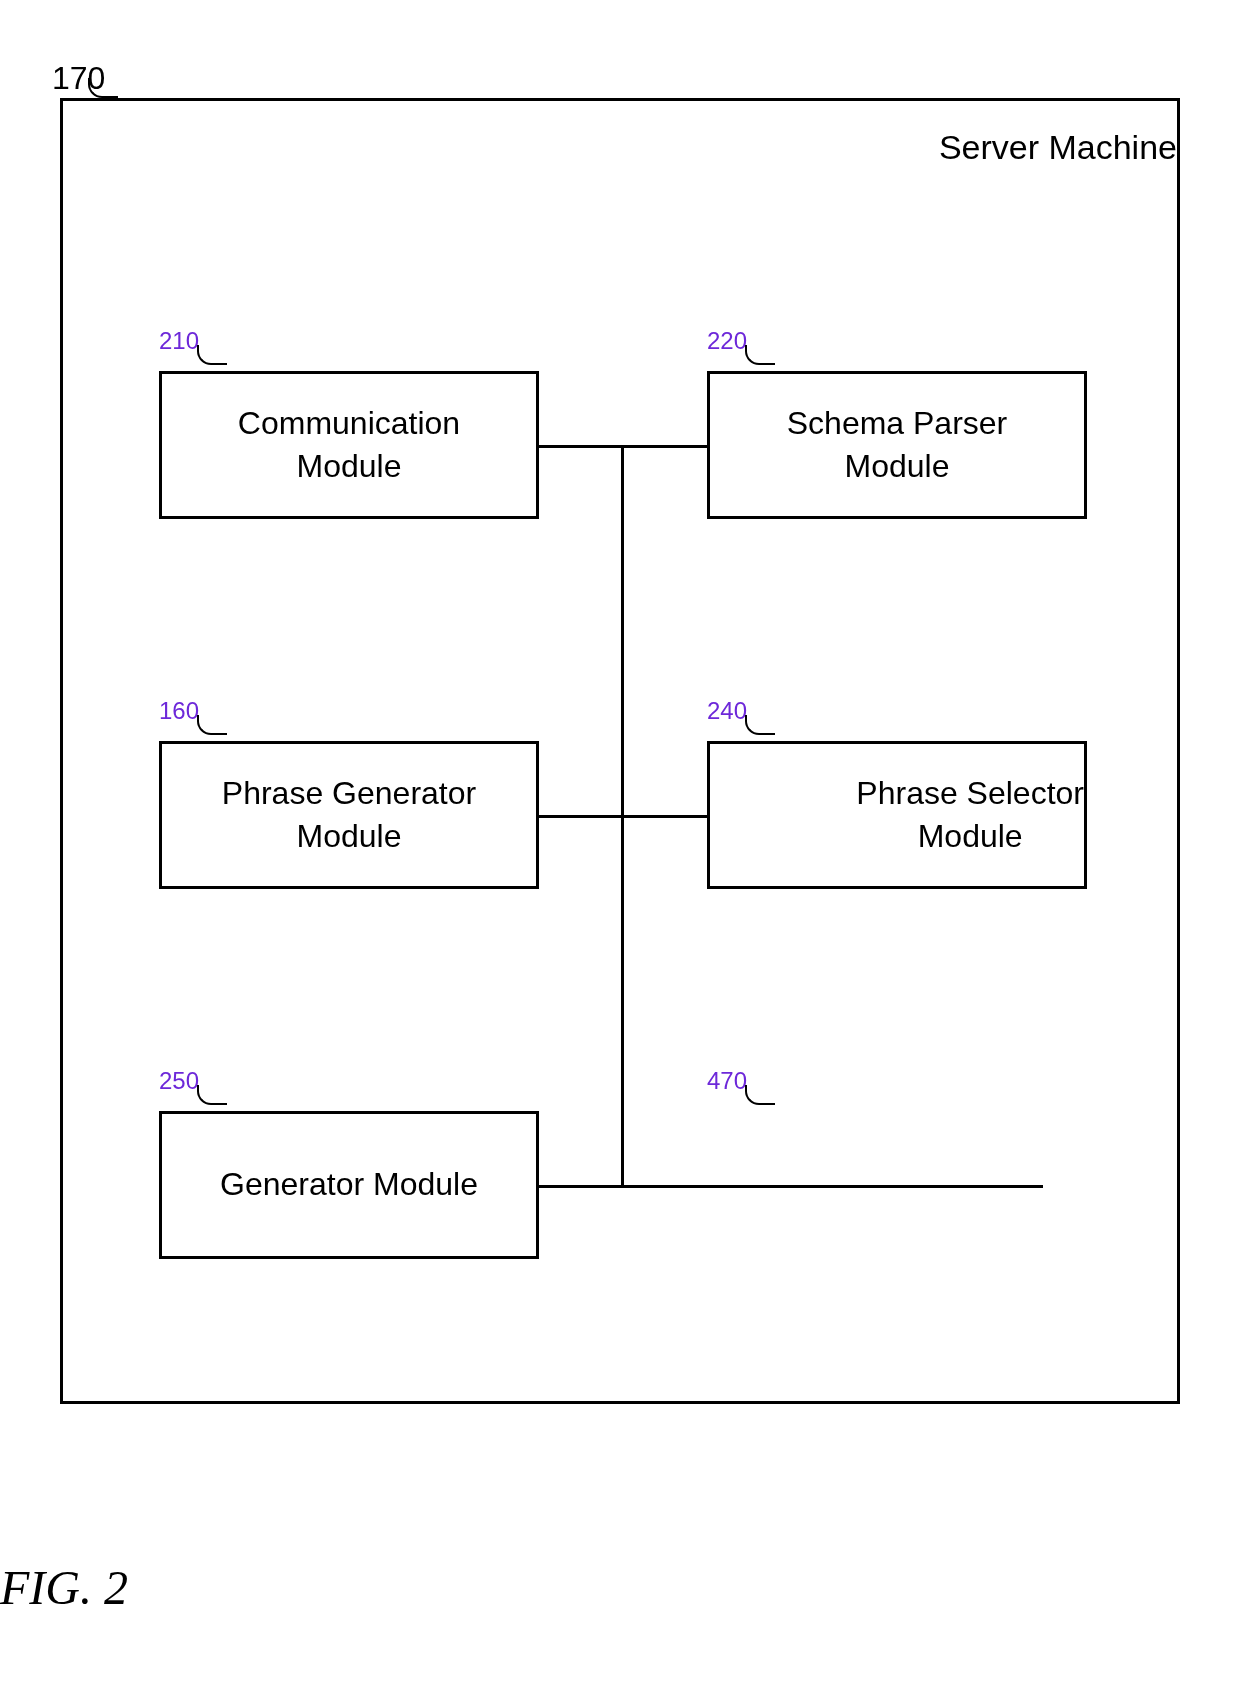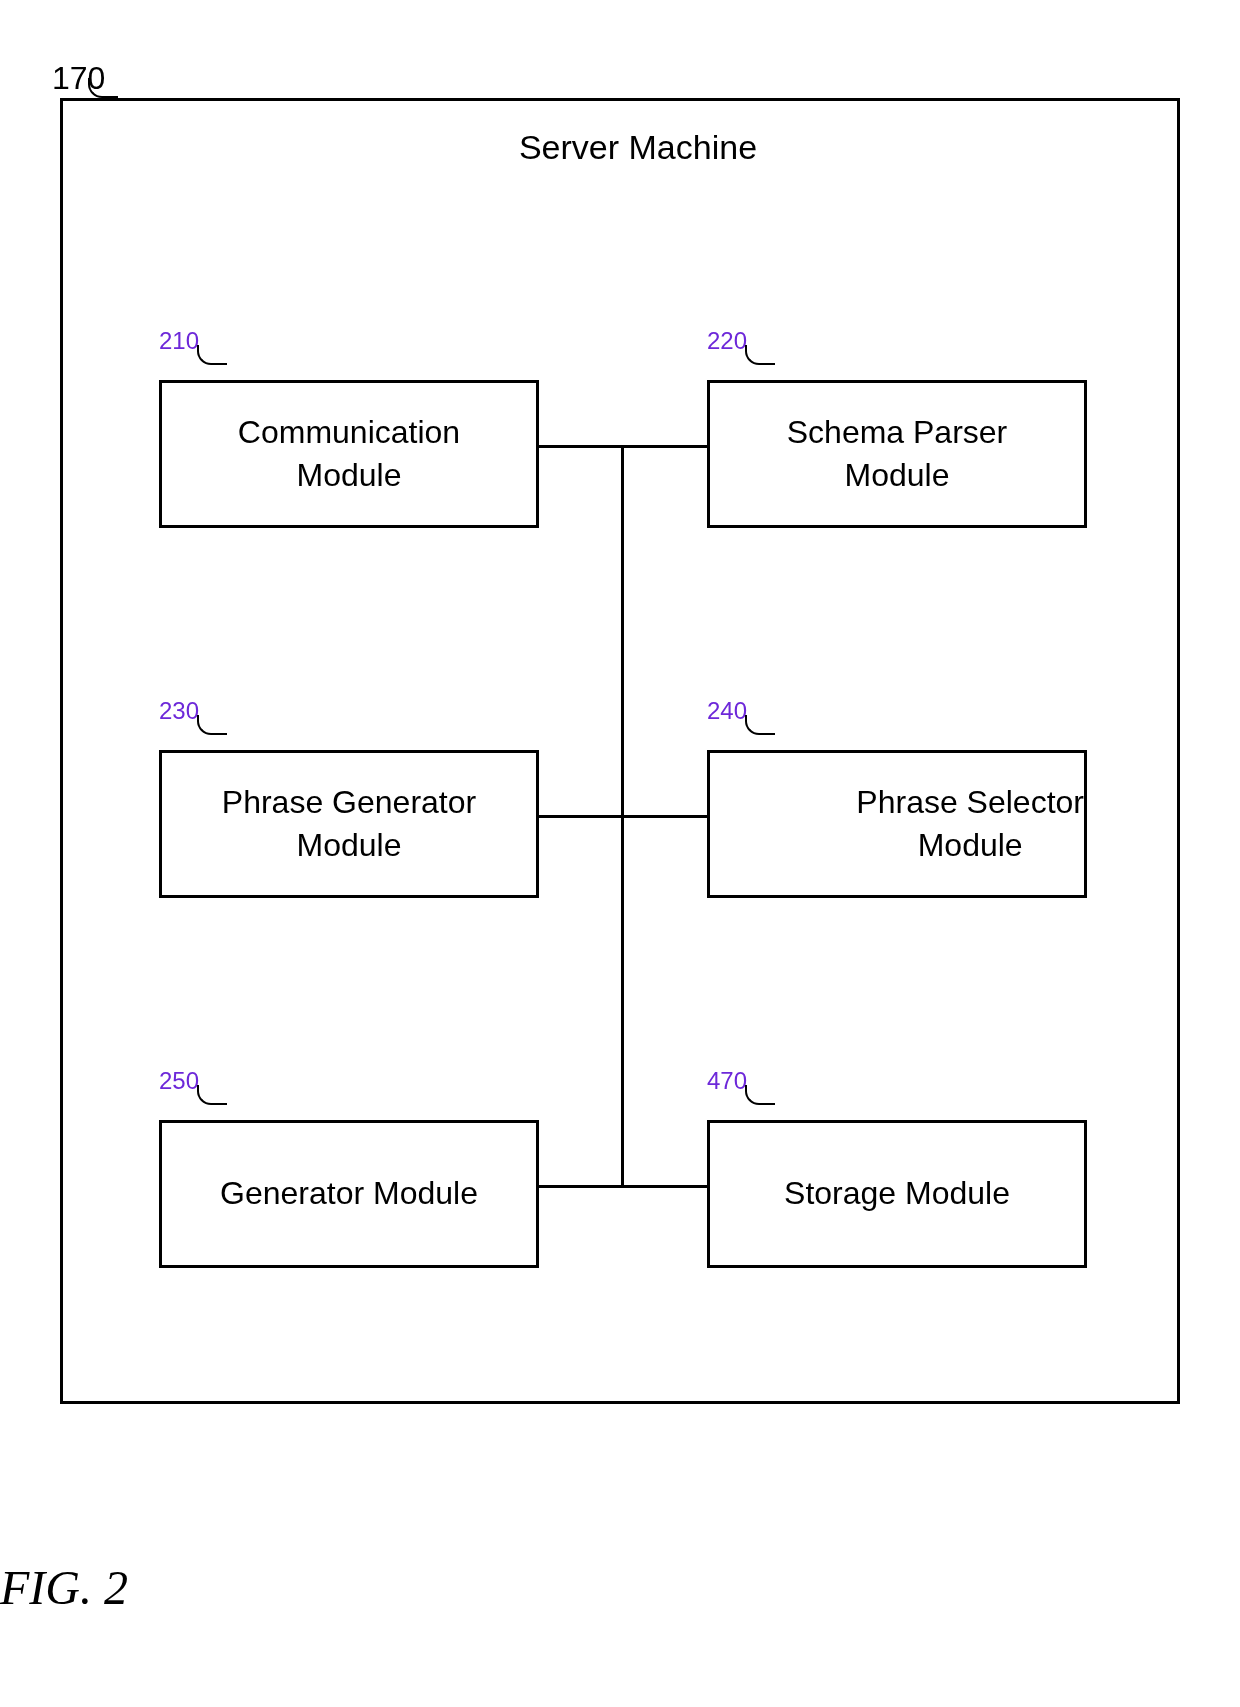--- a/index.html
+++ b/index.html
@@ -1,21 +1,21 @@
 <!DOCTYPE html>
 <html><head>
   <meta charset="utf-8">
   <style>
     * { margin: 0; padding: 0; box-sizing: border-box; }
     html, body { width: 1240px; height: 1707px; background: #fff; font-family: Arial, Helvetica, sans-serif; }
     .page { position: relative; width: 1240px; height: 1707px; }
     .outer-label { position: absolute; left: 52px; top: 60px; font-size: 32px; color: #000; }
     .outer-box { position: absolute; left: 60px; top: 98px; width: 1120px; height: 1306px; border: 3px solid #000; }
-    .hdr { position: absolute; left: 12px; right: 0; top: 24px; text-align: center; font-size: 34px; line-height: 1.35; color: #000; margin-left: 24px; }
-    .mod { position: absolute; width: 380px; height: 148px; border: 3px solid #000; display: flex; align-items: center; justify-content: center; text-align: center; font-size: 32px; line-height: 1.35; background: #fff; z-index: 3; margin-top: 9px; }
+    .hdr { position: absolute; left: 12px; right: 0; top: 24px; text-align: right; font-size: 34px; line-height: 1.35; color: #000; margin-left: 24px; }
+    .mod { position: absolute; width: 380px; height: 148px; border: 3px solid #000; display: flex; align-items: center; justify-content: center; text-align: center; font-size: 32px; line-height: 1.35; background: #fff; z-index: 3; }
     .mod-label { position: absolute; font-size: 24px; color: #6d28d9; }
     .tick { position: absolute; width: 30px; height: 20px; border-left: 2px solid #000; border-bottom: 2px solid #000; border-bottom-left-radius: 14px; }
     .bus-v { position: absolute; width: 3px; background: #000; z-index: 1; }
     .bus-h { position: absolute; height: 3px; background: #000; z-index: 1; }
     .fig-caption { position: absolute; left: 0; right: 0; top: 1560px; text-align: left; font-size: 48px; font-style: italic; font-family: 'Times New Roman', Times, serif; }
   </style>
 </head>
 <body>
 
 <div class="page">
@@ -43,21 +43,21 @@
 
     <div class="mod-label" style="left:644px; top:226px;">220</div>
     <div class="tick" style="left:682px; top:244px;"></div>
     <div class="mod" style="left:644px; top:270px;">
       <div>
         <span>Schema Parser</span><br>
         <span>Module</span>
       </div>
     </div>
 
-    <div class="mod-label" style="left:96px; top:596px;">230</div>
+    <div class="mod-label" style="left:96px; top:596px;">160</div>
     <div class="tick" style="left:134px; top:614px;"></div>
     <div class="mod" style="left:96px; top:640px;">
       <div>
         <span>Phrase Generator</span><br>
         <span>Module</span>
       </div>
     </div>
 
     <div class="mod-label" style="left:644px; top:596px;">240</div>
     <div class="tick" style="left:682px; top:614px;"></div>
@@ -69,19 +69,16 @@
     </div>
 
     <div class="mod-label" style="left:96px; top:966px;">250</div>
     <div class="tick" style="left:134px; top:984px;"></div>
     <div class="mod" style="left:96px; top:1010px;">
       <span>Generator Module</span>
     </div>
 
     <div class="mod-label" style="left:644px; top:966px;">470</div>
     <div class="tick" style="left:682px; top:984px;"></div>
-    <div class="mod" style="left:644px; top:1010px;">
-      <span>Storage Module</span>
-    </div>
   </div>
 
   <div class="fig-caption">FIG. 2</div>
 </div>
 
 </body></html>

